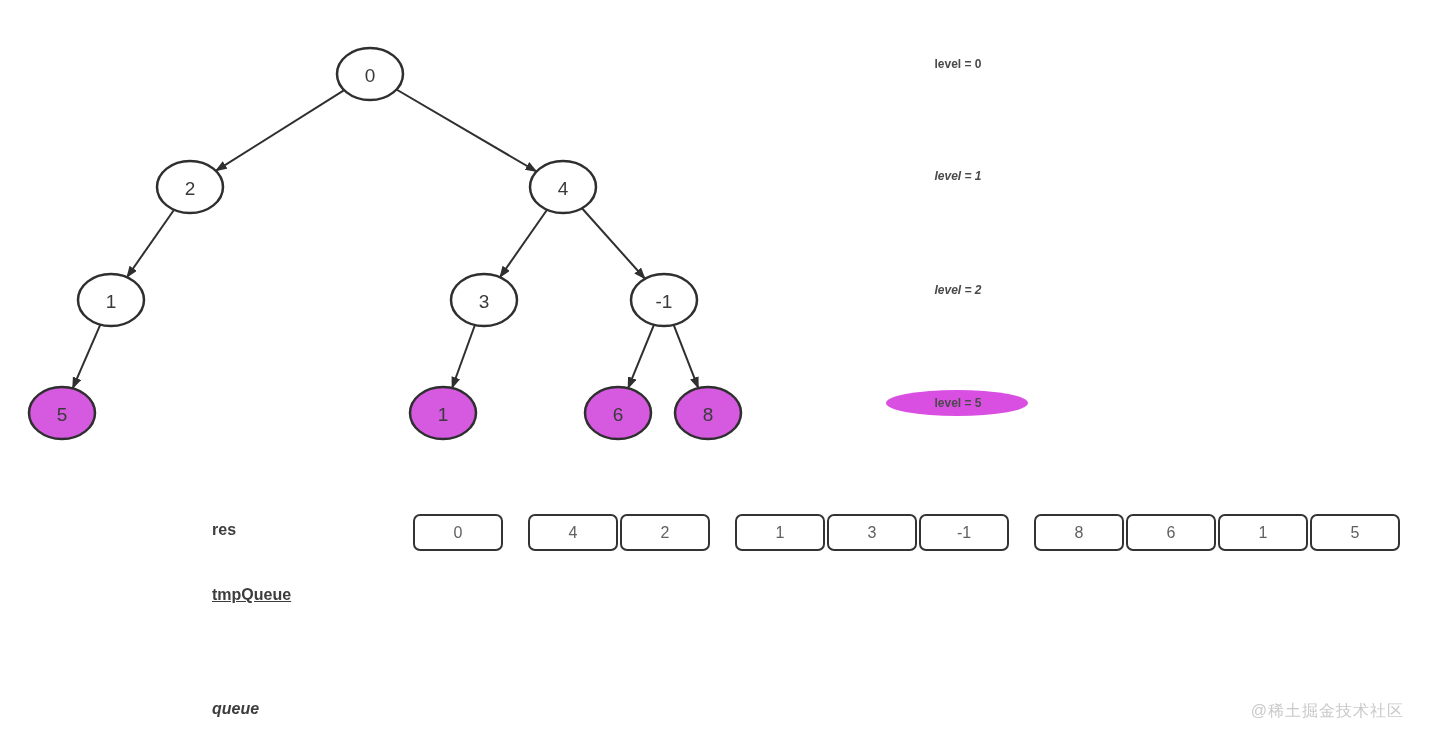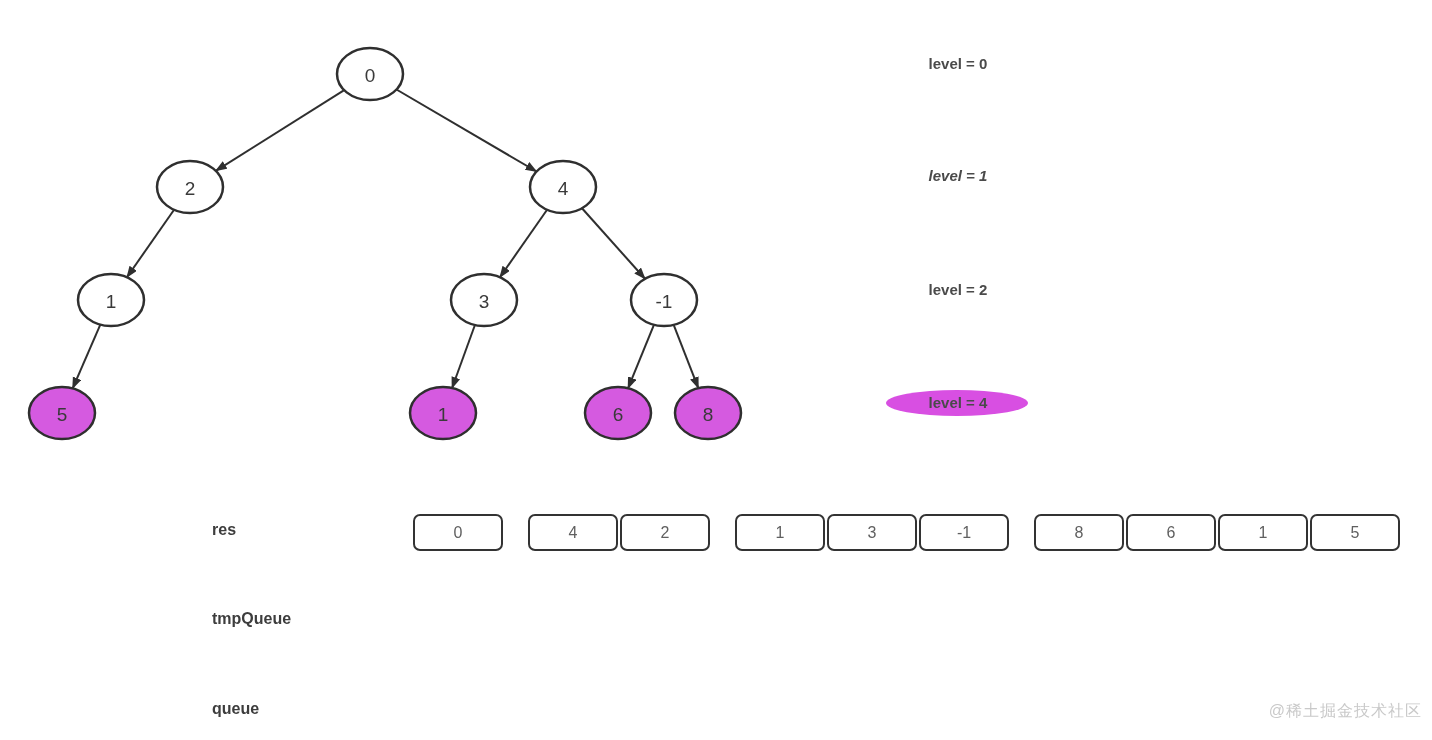--- a/index.html
+++ b/index.html
@@ -15,38 +15,38 @@
   *{margin:0;padding:0;box-sizing:border-box;}
   html,body{width:1432px;height:740px;background:#ffffff;overflow:hidden;
     font-family:"Liberation Sans","DejaVu Sans",sans-serif;}
   .canvas{position:relative;width:1432px;height:740px;background:#fff;}
 
   
   .tree-svg{position:absolute;left:0;top:0;}
 
   
   .level-label{position:absolute;width:160px;height:26px;line-height:26px;
-    text-align:center;font-size:15px;font-weight:600;color:var(--level-color);
+    text-align:center;font-size:12px;font-weight:600;color:var(--level-color);
     z-index:0;}
   .level-label.hl::before{content:"";position:absolute;left:8px;top:0;
     width:142px;height:26px;border-radius:50%;
     background:var(--magenta-ellipse);z-index:-1;}
 
   
   .row-label{position:absolute;left:212px;width:160px;text-align:left;
     font-size:16px;font-weight:700;color:var(--label-color);}
 
   
   .res-groups{position:absolute;left:413px;top:514px;display:flex;gap:25px;}
   .res-group{display:flex;gap:2px;}
   .res-cell{width:90px;height:37px;border:2px solid var(--box-border);
     border-radius:7px;background:#fff;display:flex;align-items:center;
     justify-content:center;font-size:16px;color:var(--cell-color);}
 
-  .watermark{position:absolute;right:10px;bottom:18px;font-size:16px;
+  .watermark{position:absolute;right:28px;bottom:18px;font-size:16px;
     color:var(--watermark-color);letter-spacing:1px;}
 </style>
 </head>
 <body>
 
 <div class="canvas">
 
   <svg class="tree-svg" width="790" height="470" viewBox="0 0 790 470">
     <defs>
       <marker id="arrow" markerUnits="userSpaceOnUse" markerWidth="12" markerHeight="10" refX="11" refY="4.5" orient="auto">
@@ -84,22 +84,22 @@
         <ellipse cx="618" cy="413" rx="33" ry="26" fill="#d55ae0" stroke="#2f2f2f" stroke-width="2.5"></ellipse>
         <text x="618" y="414" text-anchor="middle" dominant-baseline="central" font-size="19" fill="#3a3a3a">6</text>
         <ellipse cx="708" cy="413" rx="33" ry="26" fill="#d55ae0" stroke="#2f2f2f" stroke-width="2.5"></ellipse>
         <text x="708" y="414" text-anchor="middle" dominant-baseline="central" font-size="19" fill="#3a3a3a">8</text>
       </g>
   </svg>
 
   <div id="levels">
       <div class="level-label" style="left: 878px; top: 51px;">level = 0</div>
       <div class="level-label" style="left: 878px; top: 163px; font-style: italic;">level = 1</div>
-      <div class="level-label" style="left: 878px; top: 277px;">level = 2</div>
-      <div class="level-label hl" style="left: 878px; top: 390px;">level = 4</div>
+      <div class="level-label" style="left: 878px; top: 277px; font-style: italic;">level = 2</div>
+      <div class="level-label hl" style="left: 878px; top: 390px;">level = 5</div>
     </div>
 
   <div class="row-label" style="top:521px;">res</div>
   <div class="res-groups" id="res-groups">
       <div class="res-group">
         <div class="res-cell">0</div>
       </div>
       <div class="res-group">
         <div class="res-cell">4</div>
         <div class="res-cell">2</div>
@@ -110,18 +110,18 @@
         <div class="res-cell">-1</div>
       </div>
       <div class="res-group">
         <div class="res-cell">8</div>
         <div class="res-cell">6</div>
         <div class="res-cell">1</div>
         <div class="res-cell">5</div>
       </div>
     </div>
 
-  <div class="row-label" style="top:610px;">tmpQueue</div>
+  <div class="row-label" style="top:586px;text-decoration:underline;">tmpQueue</div>
 
-  <div class="row-label" style="top:700px;">queue</div>
+  <div class="row-label" style="top:700px;font-style:italic;">queue</div>
 
   <div class="watermark">@稀土掘金技术社区</div>
 </div>
 
 </body></html>

